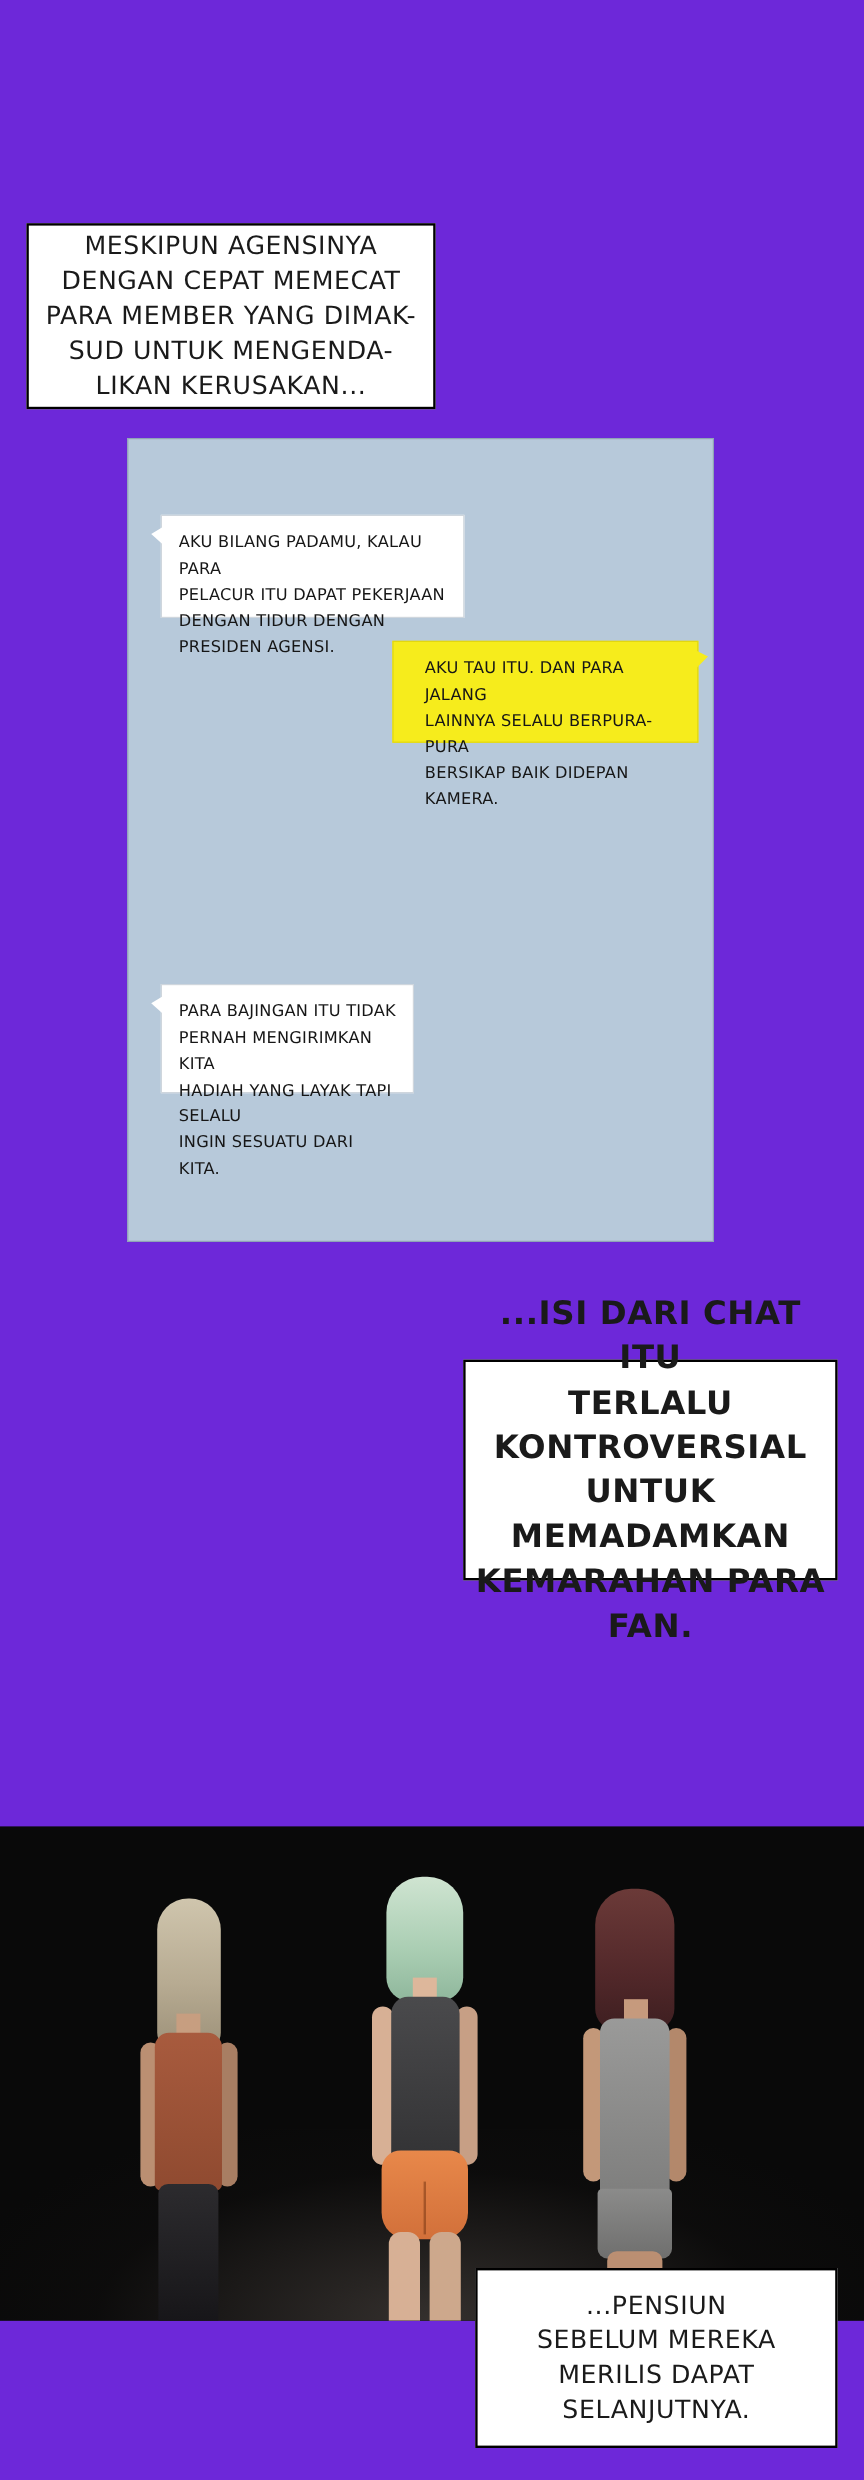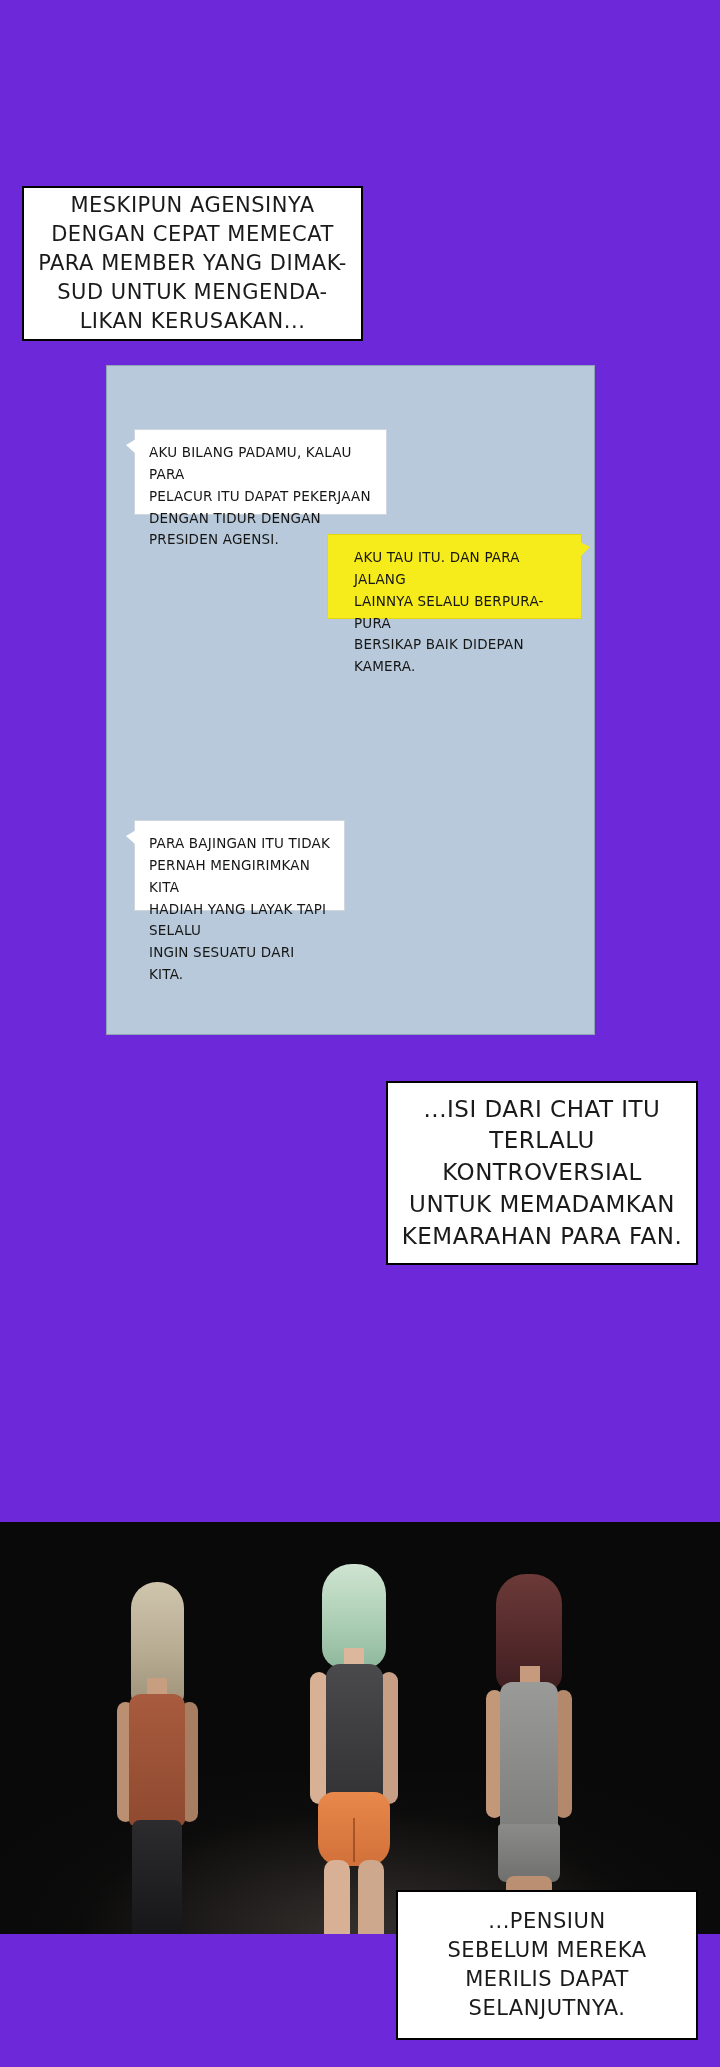--- a/index.html
+++ b/index.html
@@ -41,24 +41,25 @@
 
   #caption-1 {
     left: 22px;
     top: 186px;
     width: 341px;
     height: 155px;
     font-size: 21px;
   }
   #caption-2 {
     left: 386px;
-    top: 1081px;
+    top: 1133px;
     width: 312px;
     height: 184px;
-    font-size: 23px;
+    font-size: 27px;
+    font-weight: bold;
   }
   #caption-3 {
     left: 22px;
     top: 1441px;
     width: 339px;
     height: 107px;
     font-size: 21px;
   }
   #caption-4 {
     left: 396px;

